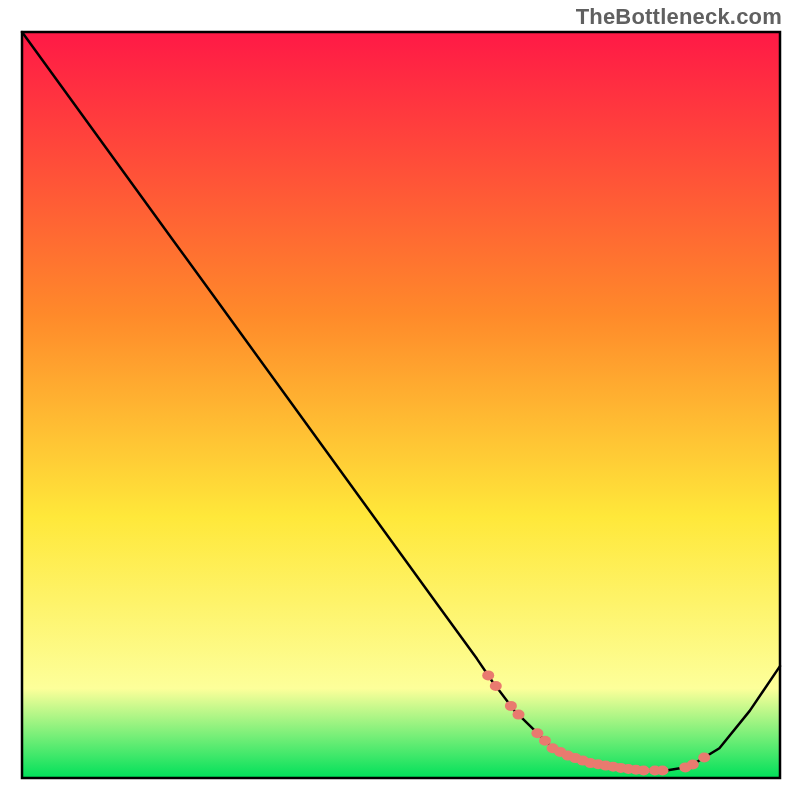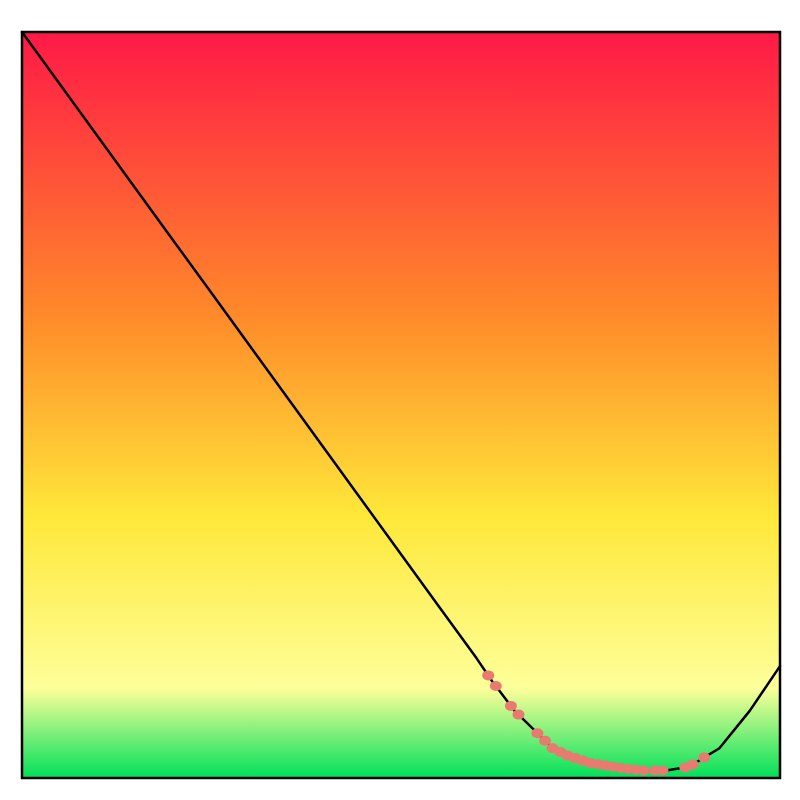--- a/index.html
+++ b/index.html
@@ -29,20 +29,21 @@
   svg.chart {
     position: absolute;
     left: 0;
     top: 0;
   }
 </style>
 </head>
 <body>
 
 <div class="stage">
+  <div class="watermark">TheBottleneck.com</div>
 
   <svg class="chart" width="800" height="800" viewBox="0 0 800 800">
     <defs>
       <linearGradient id="bg-grad" x1="0" y1="0" x2="0" y2="1">
         <stop id="g-stop-0" offset="0%" stop-color="#ff1946"></stop>
         <stop id="g-stop-1" offset="38%" stop-color="#ff8a2a"></stop>
         <stop id="g-stop-2" offset="65%" stop-color="#ffe83a"></stop>
         <stop id="g-stop-3" offset="88%" stop-color="#fdff9a"></stop>
         <stop id="g-stop-4" offset="100%" stop-color="#00e05a"></stop>
       </linearGradient>

